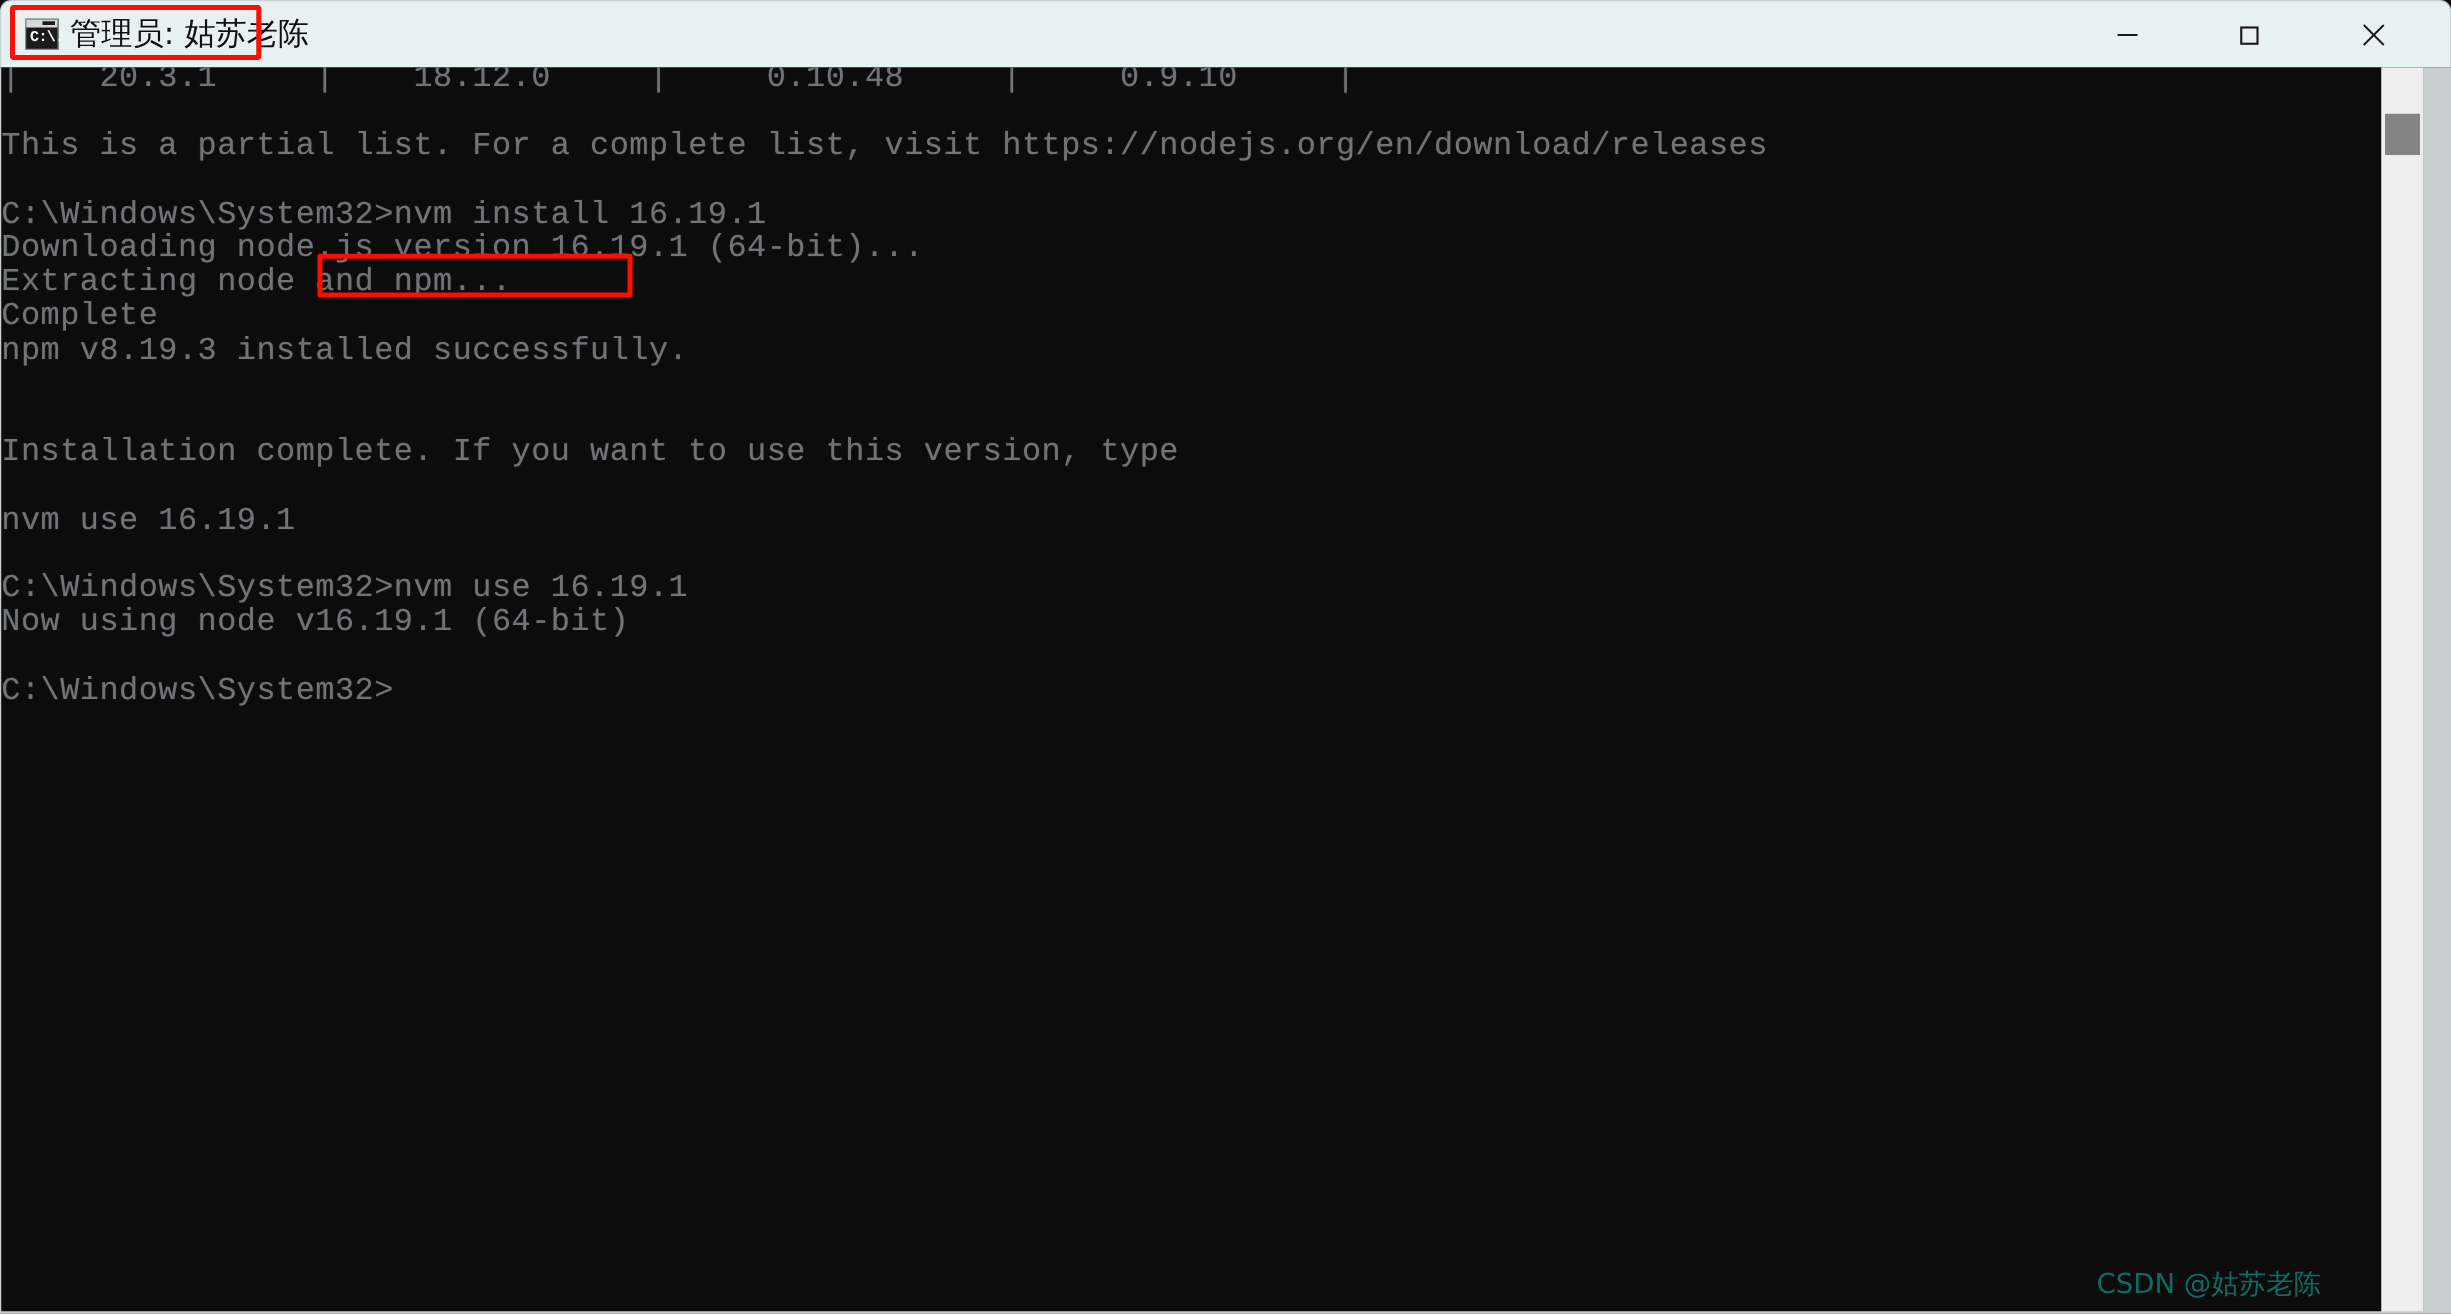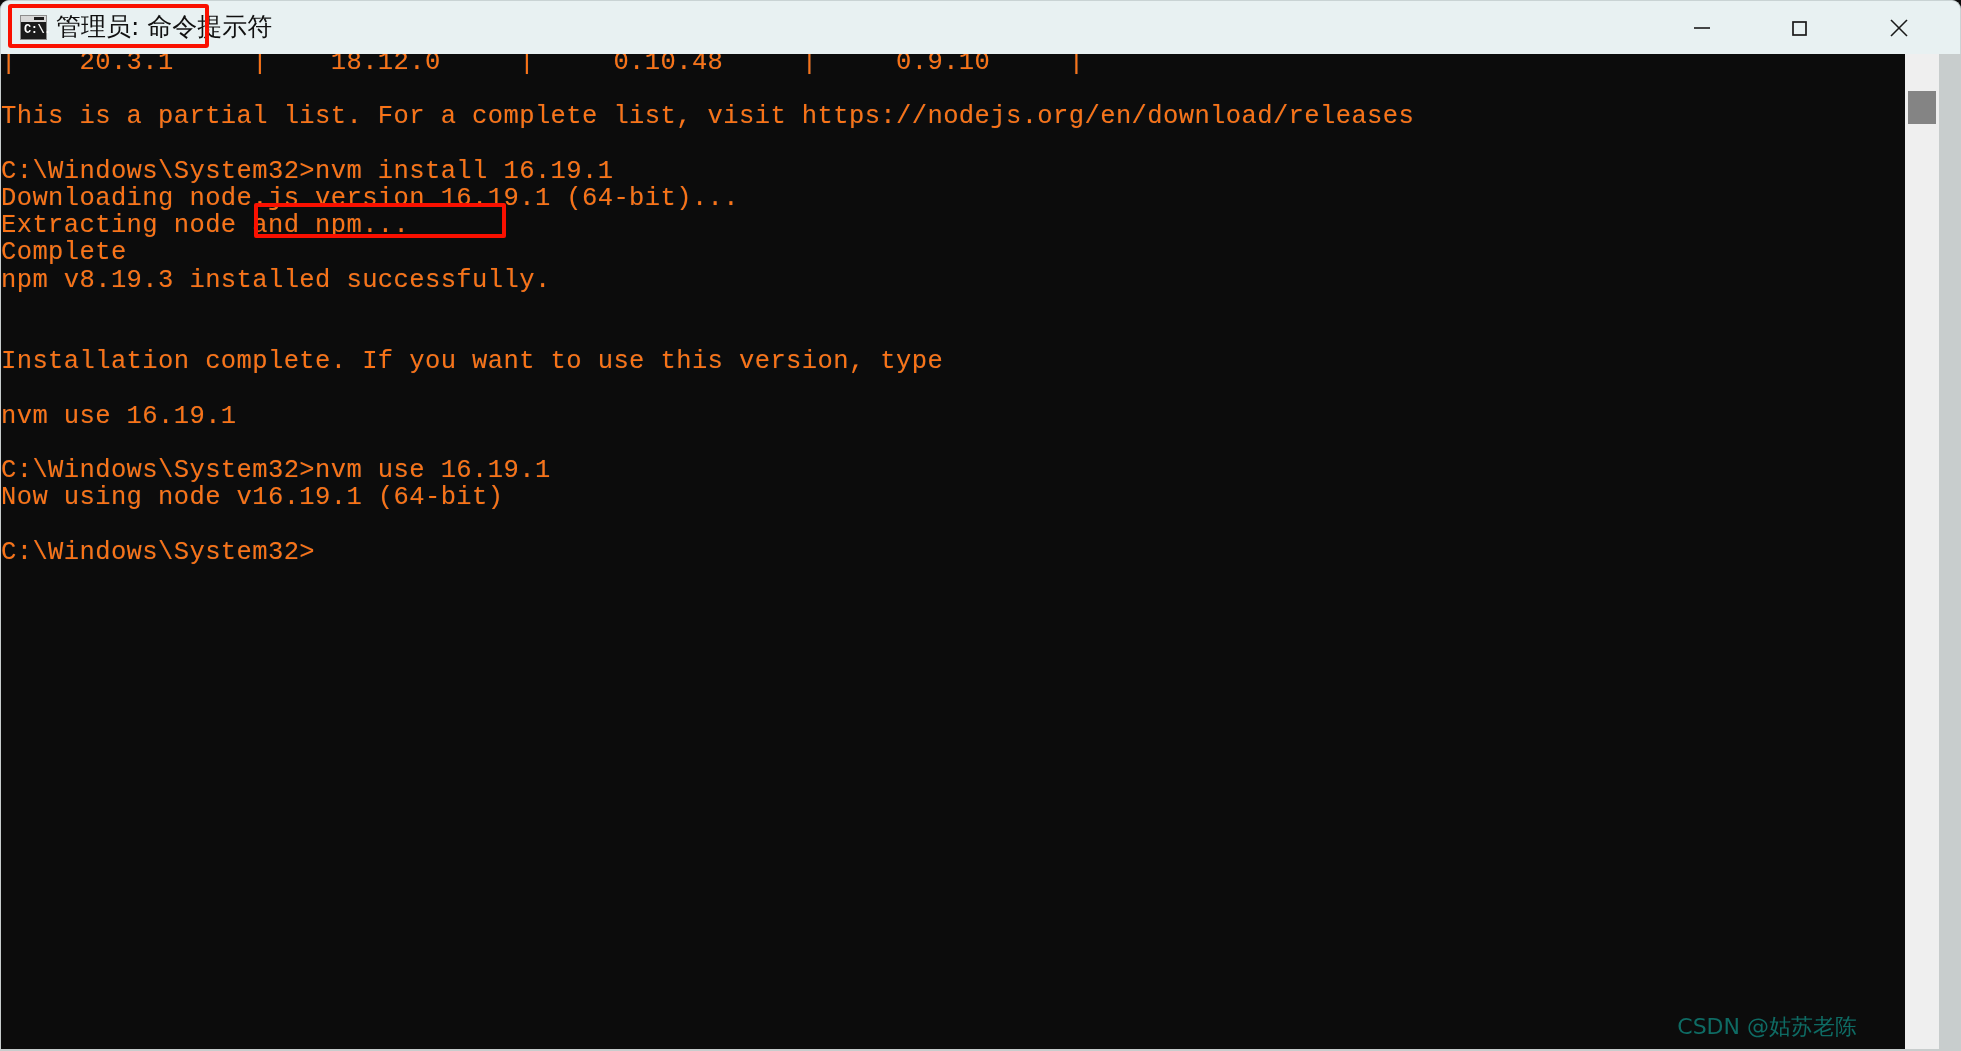--- a/index.html
+++ b/index.html
@@ -132,21 +132,21 @@
     background: #0c0c0c;
     overflow: hidden;
   }
 
   #console-text {
     position: absolute;
     left: 0;
     top: -5px;
     width: 1904px;
     margin: 0;
-    color: #f97316;
+    color: #737373;
     font-family: "Liberation Mono", "DejaVu Sans Mono", monospace;
     font-size: 25.5px;
     line-height: 27.2px;
     letter-spacing: 0.4px;
     white-space: pre;
     text-shadow: 0 0 1px rgba(120,150,200,0.35);
   }
 
   
   #cmd-highlight {
@@ -219,21 +219,21 @@
 <body>
 
 <div id="window">
 
   <div id="titlebar">
     <div id="title-group">
       <span id="cmd-icon">
         <span class="bar"></span>
         <span class="prompt">C:\.</span>
       </span>
-      <span id="title-text">管理员: 命令提示符</span>
+      <span id="title-text">管理员: 姑苏老陈</span>
     </div>
     <div id="title-highlight"></div>
 
     <div class="winbtn" id="btn-min">
       <svg width="24" height="24" viewBox="0 0 24 24">
         <line x1="4" y1="12" x2="20" y2="12" stroke="#1a1a1a" stroke-width="1.6"></line>
       </svg>
     </div>
     <div class="winbtn" id="btn-max">
       <svg width="24" height="24" viewBox="0 0 24 24">

